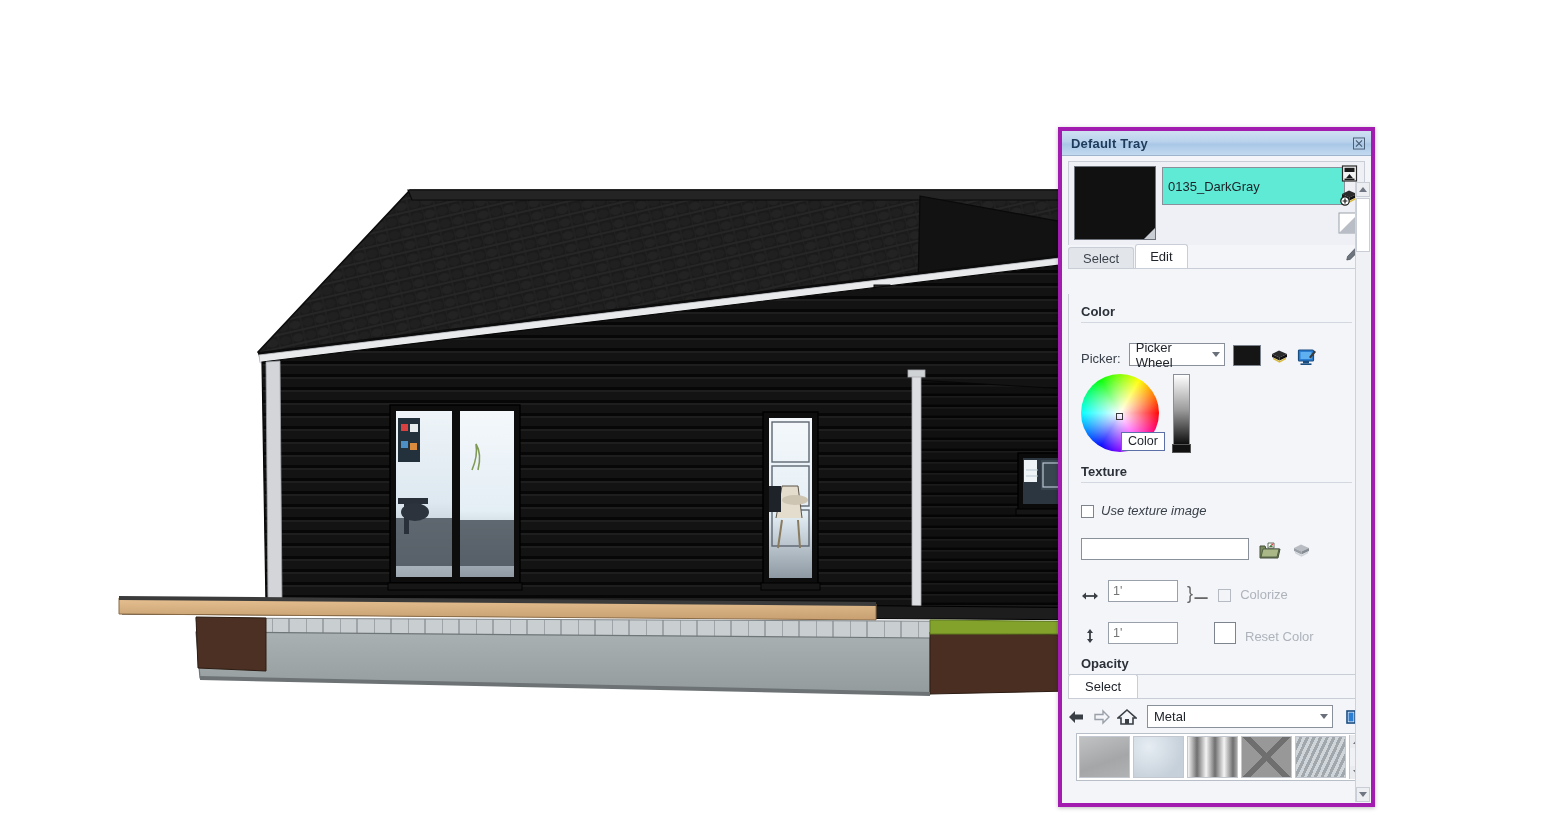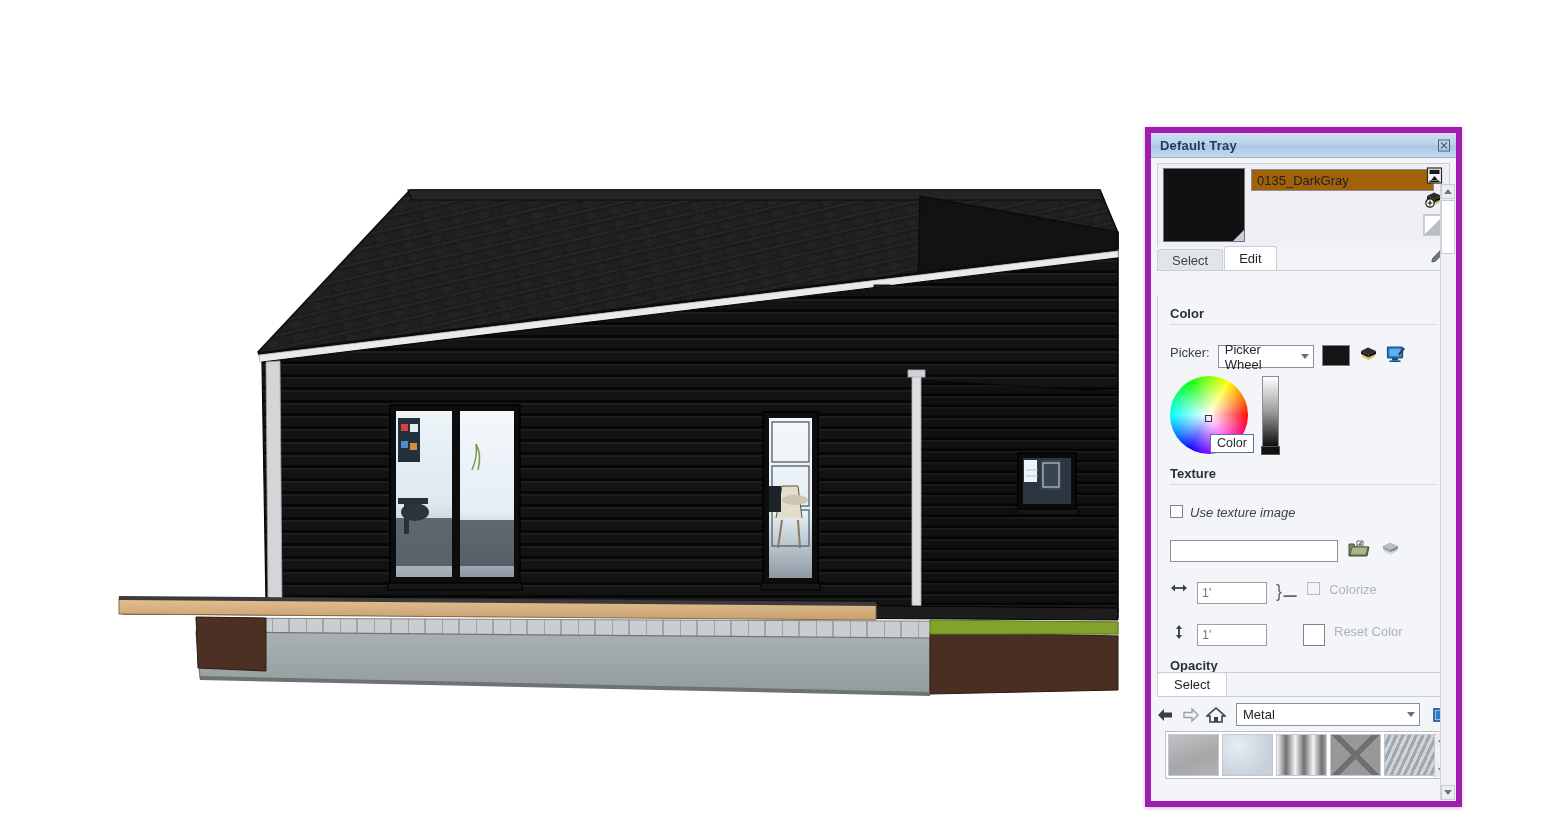--- a/index.html
+++ b/index.html
@@ -11,24 +11,24 @@
     font-family: "Liberation Sans", sans-serif;
   }
   #app { position: relative; width: 1542px; height: 821px; background: #ffffff; }
 
   
   #viewport { position: absolute; left: 0; top: 0; width: 1542px; height: 821px; background: #fff; overflow: hidden; }
   #model-svg { position: absolute; left: 0; top: 0; }
 
   
   #tray {
-    position: absolute; left: 1145px; top: 127px;
+    position: absolute; left: 1058px; top: 127px;
     width: 317px; height: 680px;
     background: #eef1f6;
-    border: 6px solid #a21caf;
+    border: 4px solid #a21caf;
     box-shadow: 0 1px 4px rgba(0,0,0,.25);
     font-size: 12.5px;
     color: #2a2f38;
   }
   #tray-title {
     height: 25px;
     background: linear-gradient(to bottom, #cfe0f2 0%, #b9d2ec 45%, #a9c7e6 55%, #c3daf0 100%);
     border-bottom: 1px solid #9fb4cc;
     display: flex; align-items: center;
     padding: 0 4px 0 9px;
@@ -71,23 +71,23 @@
     flex: 0 0 auto;
   }
   .mat-preview .corner {
     position: absolute; right: 0; bottom: 0;
     width: 0; height: 0;
     border-left: 11px solid transparent;
     border-bottom: 11px solid #c9cdd4;
   }
   .mat-head-right { flex: 1 1 auto; position: relative; padding: 5px 0 0 6px; }
   .mat-name {
-    width: 183px; height: 22px;
+    width: 183px; height: 38px;
     border: 1px solid #8a9099;
-    background: #a16207;
+    background: #5eead4;
     font-size: 13px; font-family: "Liberation Sans", sans-serif;
     color: #1d2128;
     padding: 0 5px;
     outline: none;
   }
   .mat-head-icons {
     position: absolute; right: 0px; top: 3px;
     width: 30px;
     display: flex; flex-direction: column; align-items: center; gap: 6px;
   }
@@ -122,21 +122,21 @@
     position: absolute; left: 6px; right: 6px; top: 138px; bottom: 128px;
     background: #f3f5f9;
     border: 1px solid #c8cdd6;
     border-top: none;
     padding: 8px 12px 0 12px;
     overflow: hidden;
   }
   .sect-title { font-weight: bold; font-size: 13px; color: #2b3039; margin: 2px 0 3px 0; }
   .sect-rule { height: 1px; background: #d3d8e0; margin-bottom: 9px; }
 
-  .row { display: flex; align-items: flex-start; margin-top: 20px; }
+  .row { display: flex; align-items: flex-end; margin-top: 20px; }
   .lbl { font-size: 13px; color: #3a404a; }
   .select-box {
     height: 23px; width: 96px;
     border: 1px solid #8a9099; background: #fff;
     display: flex; align-items: center; justify-content: space-between;
     padding: 0 4px 0 6px; font-size: 13px; color: #20242b; cursor: pointer;
   }
   .caret { width:0;height:0;border-left:4px solid transparent;border-right:4px solid transparent;border-top:5px solid #6a707a; margin-left:4px;}
   .swatch-btn { width: 28px; height: 21px; background: #151515; border: 1px solid #7c828c; cursor: pointer; }
 

